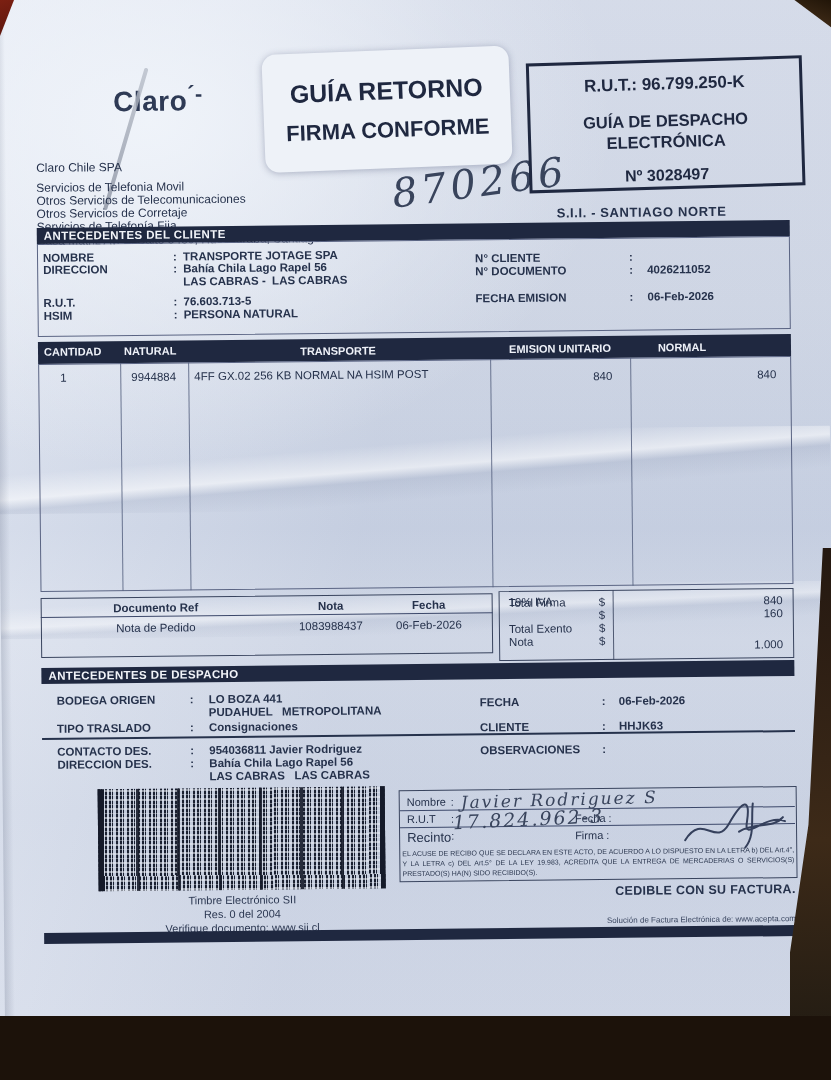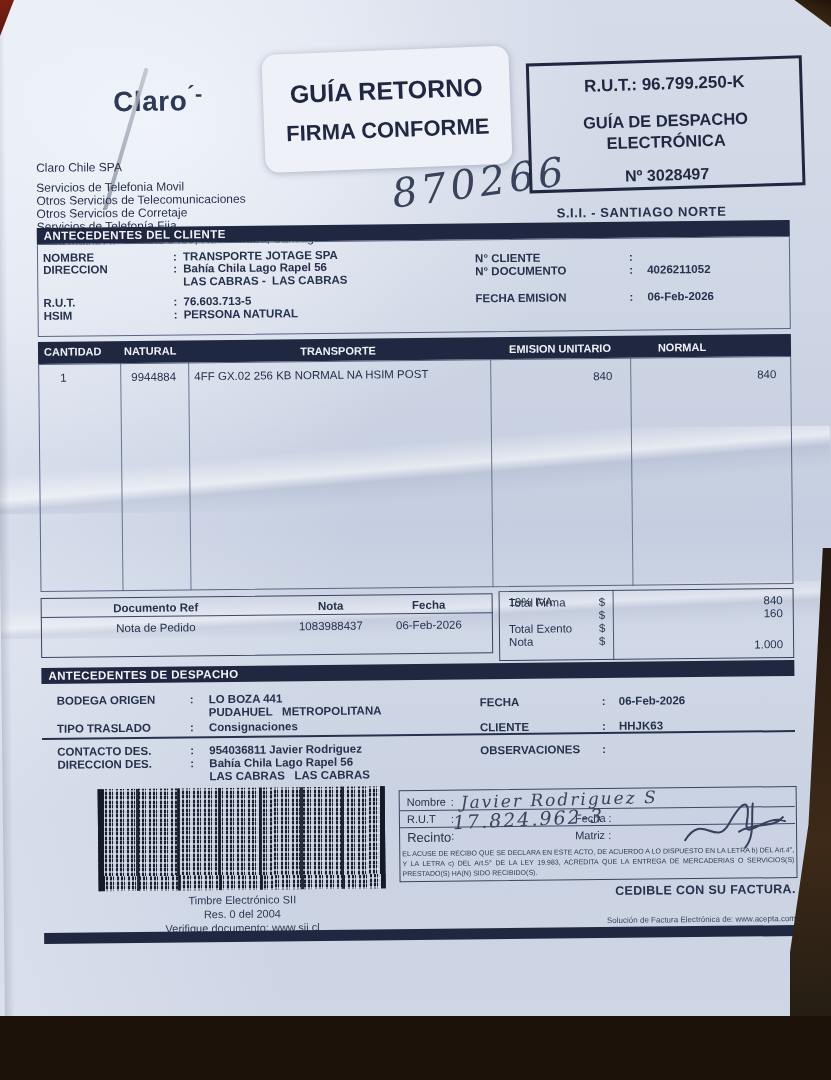--- a/index.html
+++ b/index.html
@@ -177,21 +177,21 @@
     <div class="box" style="left:396px;top:790px;width:398px;height:92px;border-width:1.5px;border-color:#39445e;"></div>
     <div class="t" style="left:404px;top:796px;font-size:11px;">Nombre</div>
     <div class="t" style="left:448px;top:796px;font-size:11px;">:</div>
     <div class="t" style="left:404px;top:813px;font-size:11px;">R.U.T</div>
     <div class="t" style="left:448px;top:813px;font-size:11px;">:</div>
     <div class="t" style="left:404px;top:830px;font-size:13px;">Recinto</div>
     <div class="t" style="left:448px;top:830px;font-size:11px;">:</div>
     <div class="hline" style="left:397px;top:810px;width:395px;"></div>
     <div class="hline" style="left:397px;top:827px;width:395px;"></div>
     <div class="t" style="left:572px;top:814px;font-size:11px;">Fecha :</div>
-    <div class="t" style="left:572px;top:831px;font-size:11px;">Matriz :</div>
+    <div class="t" style="left:572px;top:831px;font-size:11px;">Firma :</div>
     <div class="t hand" style="left:458px;top:791px;font-size:17px;letter-spacing:2px;transform:rotate(-1deg);">Javier Rodriguez S</div>
     <div class="t hand" style="left:450px;top:809px;font-size:19px;letter-spacing:2px;transform:rotate(-2deg);">17.824.962-3</div>
     <svg style="position:absolute;left:678px;top:795px;" width="110" height="70" viewBox="0 0 110 70">
       <path d="M4 48 C 22 20, 34 56, 48 32 S 70 6, 66 30 C 62 52, 84 22, 104 30 M 58 40 C 74 30, 92 38, 102 26 M 72 12 C 70 28, 74 44, 64 56" stroke="#35405c" stroke-width="2" fill="none" stroke-linecap="round"></path>
     </svg>
     <div class="t" style="left:399px;top:849px;width:392px;font-size:7px;line-height:1.4;white-space:normal;text-align:justify;color:#2c3850;">EL ACUSE DE RECIBO QUE SE DECLARA EN ESTE ACTO, DE ACUERDO A LO DISPUESTO EN LA LETRA b) DEL Art.4°, Y LA LETRA c) DEL Art.5° DE LA LEY 19.983, ACREDITA QUE LA ENTREGA DE MERCADERIAS O SERVICIOS(S) PRESTADO(S) HA(N) SIDO RECIBIDO(S).</div>
     <div class="t b" style="left:600px;top:886px;width:192px;text-align:right;font-size:12.5px;letter-spacing:.3px;">CEDIBLE CON SU FACTURA.</div>
     <div class="t" style="left:560px;top:918px;width:232px;text-align:right;font-size:8px;color:#3a4660;">Solución de Factura Electrónica de: www.acepta.com</div>
 
     <div class="bar" style="left:40px;top:929px;width:753px;height:11px;"></div>

